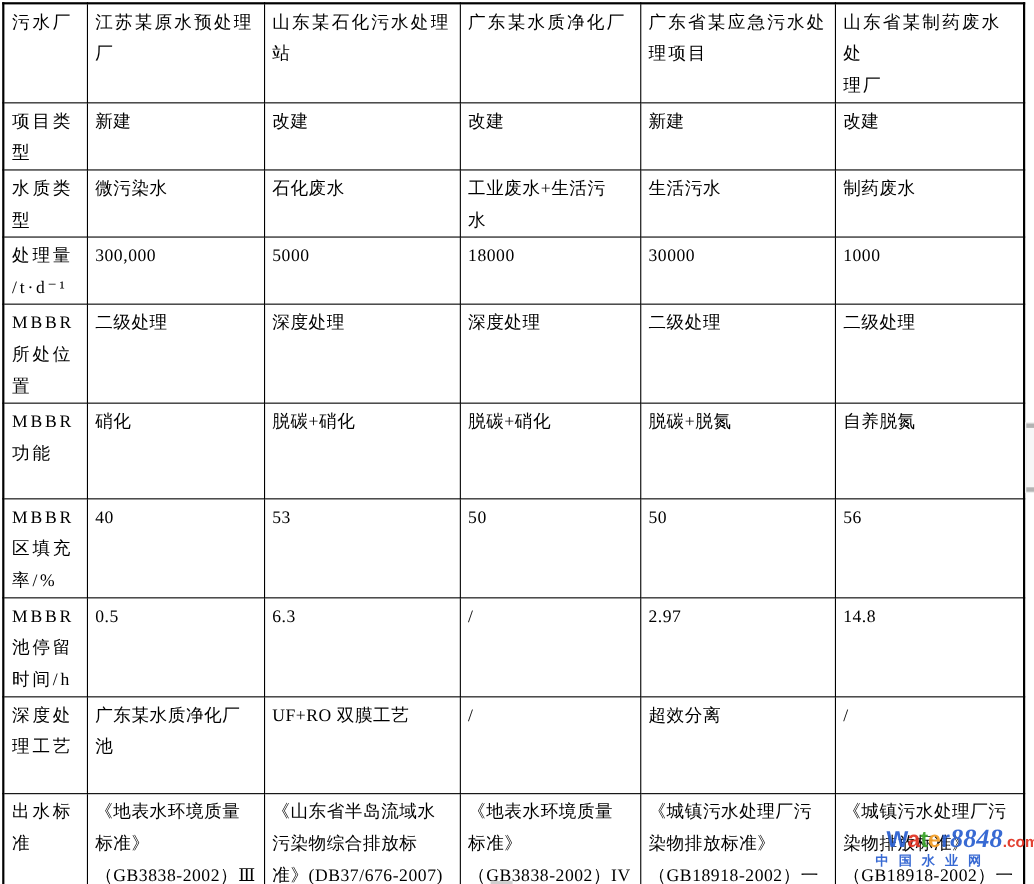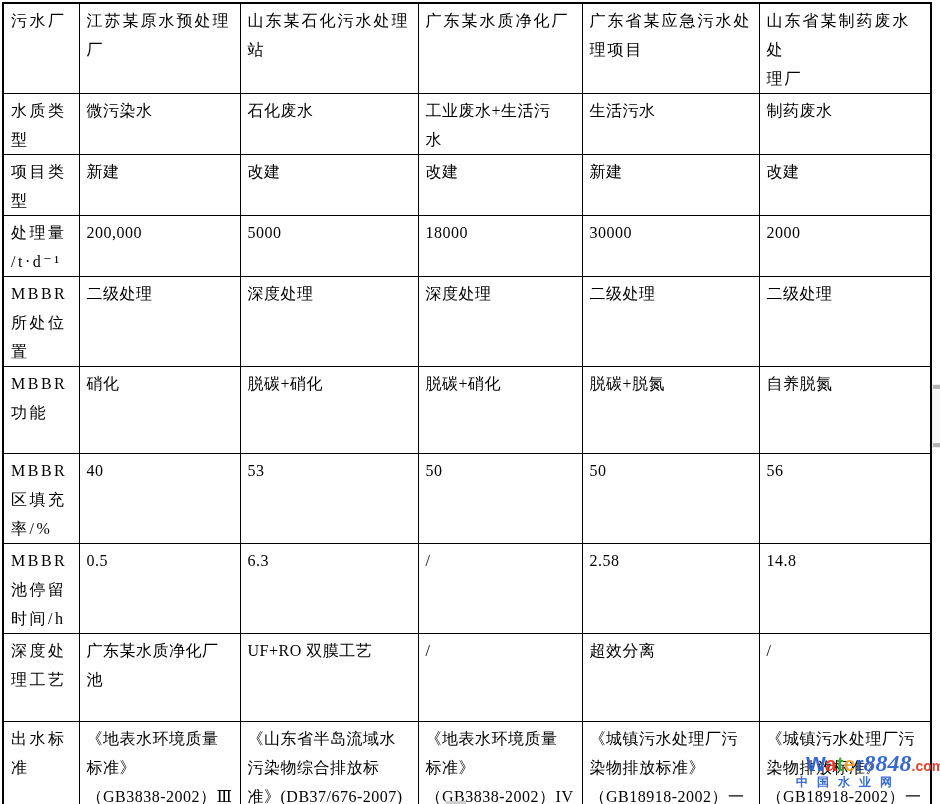--- a/index.html
+++ b/index.html
@@ -91,46 +91,46 @@
 厂</td>
         <td>山东某石化污水处理
 站</td>
         <td>广东某水质净化厂</td>
         <td>广东省某应急污水处
 理项目</td>
         <td>山东省某制药废水处
 理厂</td>
       </tr>
       <tr>
+        <th>项目类
+型</th>
+        <td>新建</td>
+        <td>改建</td>
+        <td>改建</td>
+        <td>新建</td>
+        <td>改建</td>
+      </tr>
+      <tr>
         <th>水质类
 型</th>
         <td>微污染水</td>
         <td>石化废水</td>
         <td>工业废水+生活污
 水</td>
         <td>生活污水</td>
         <td>制药废水</td>
       </tr>
       <tr>
-        <th>项目类
-型</th>
-        <td>新建</td>
-        <td>改建</td>
-        <td>改建</td>
-        <td>新建</td>
-        <td>改建</td>
-      </tr>
-      <tr>
         <th>处理量
 /t·d⁻¹</th>
-        <td>200,000</td>
+        <td>300,000</td>
         <td>5000</td>
         <td>18000</td>
         <td>30000</td>
-        <td>2000</td>
+        <td>1000</td>
       </tr>
       <tr>
         <th>MBBR
 所处位
 置</th>
         <td>二级处理</td>
         <td>深度处理</td>
         <td>深度处理</td>
         <td>二级处理</td>
         <td>二级处理</td>
@@ -154,21 +154,21 @@
         <td>50</td>
         <td>56</td>
       </tr>
       <tr>
         <th>MBBR
 池停留
 时间/h</th>
         <td>0.5</td>
         <td>6.3</td>
         <td>/</td>
-        <td>2.58</td>
+        <td>2.97</td>
         <td>14.8</td>
       </tr>
       <tr>
         <th>深度处
 理工艺</th>
         <td>广东某水质净化厂
 池</td>
         <td>UF+RO 双膜工艺</td>
         <td>/</td>
         <td>超效分离</td>

